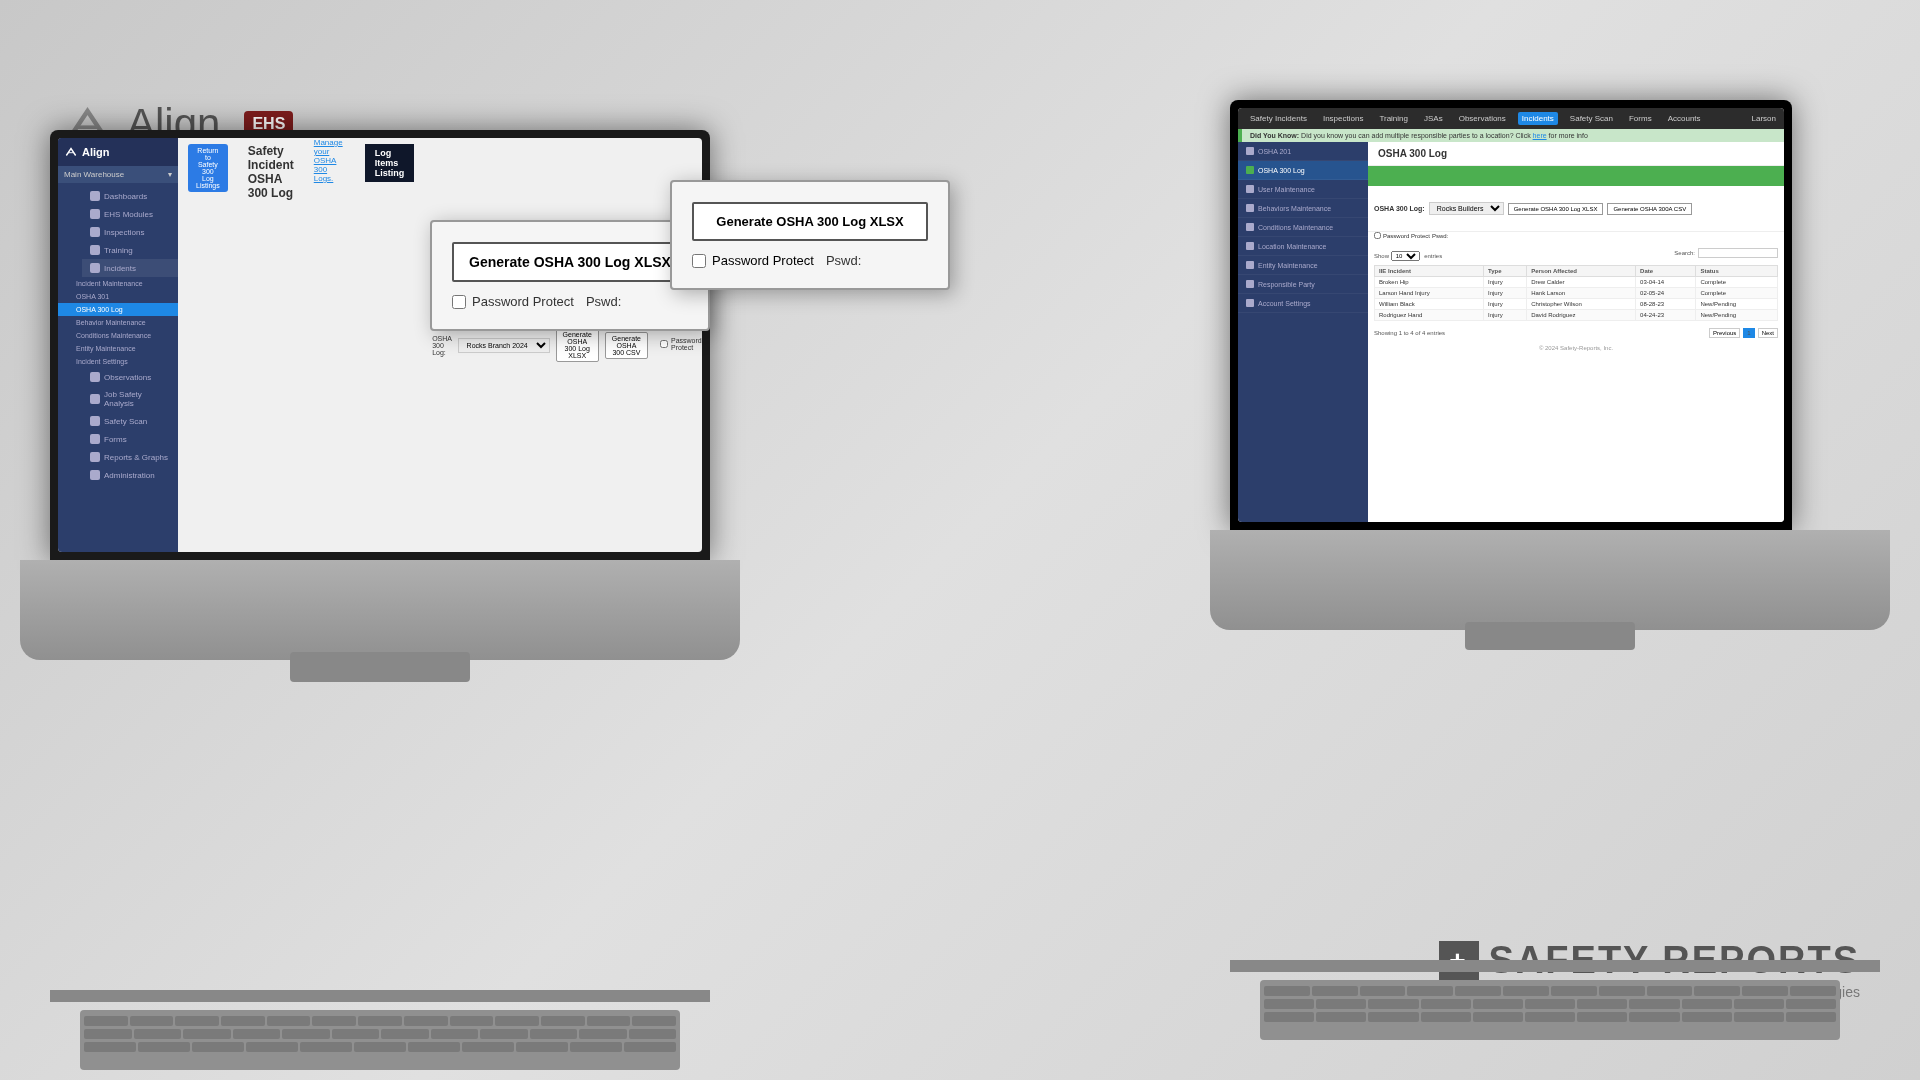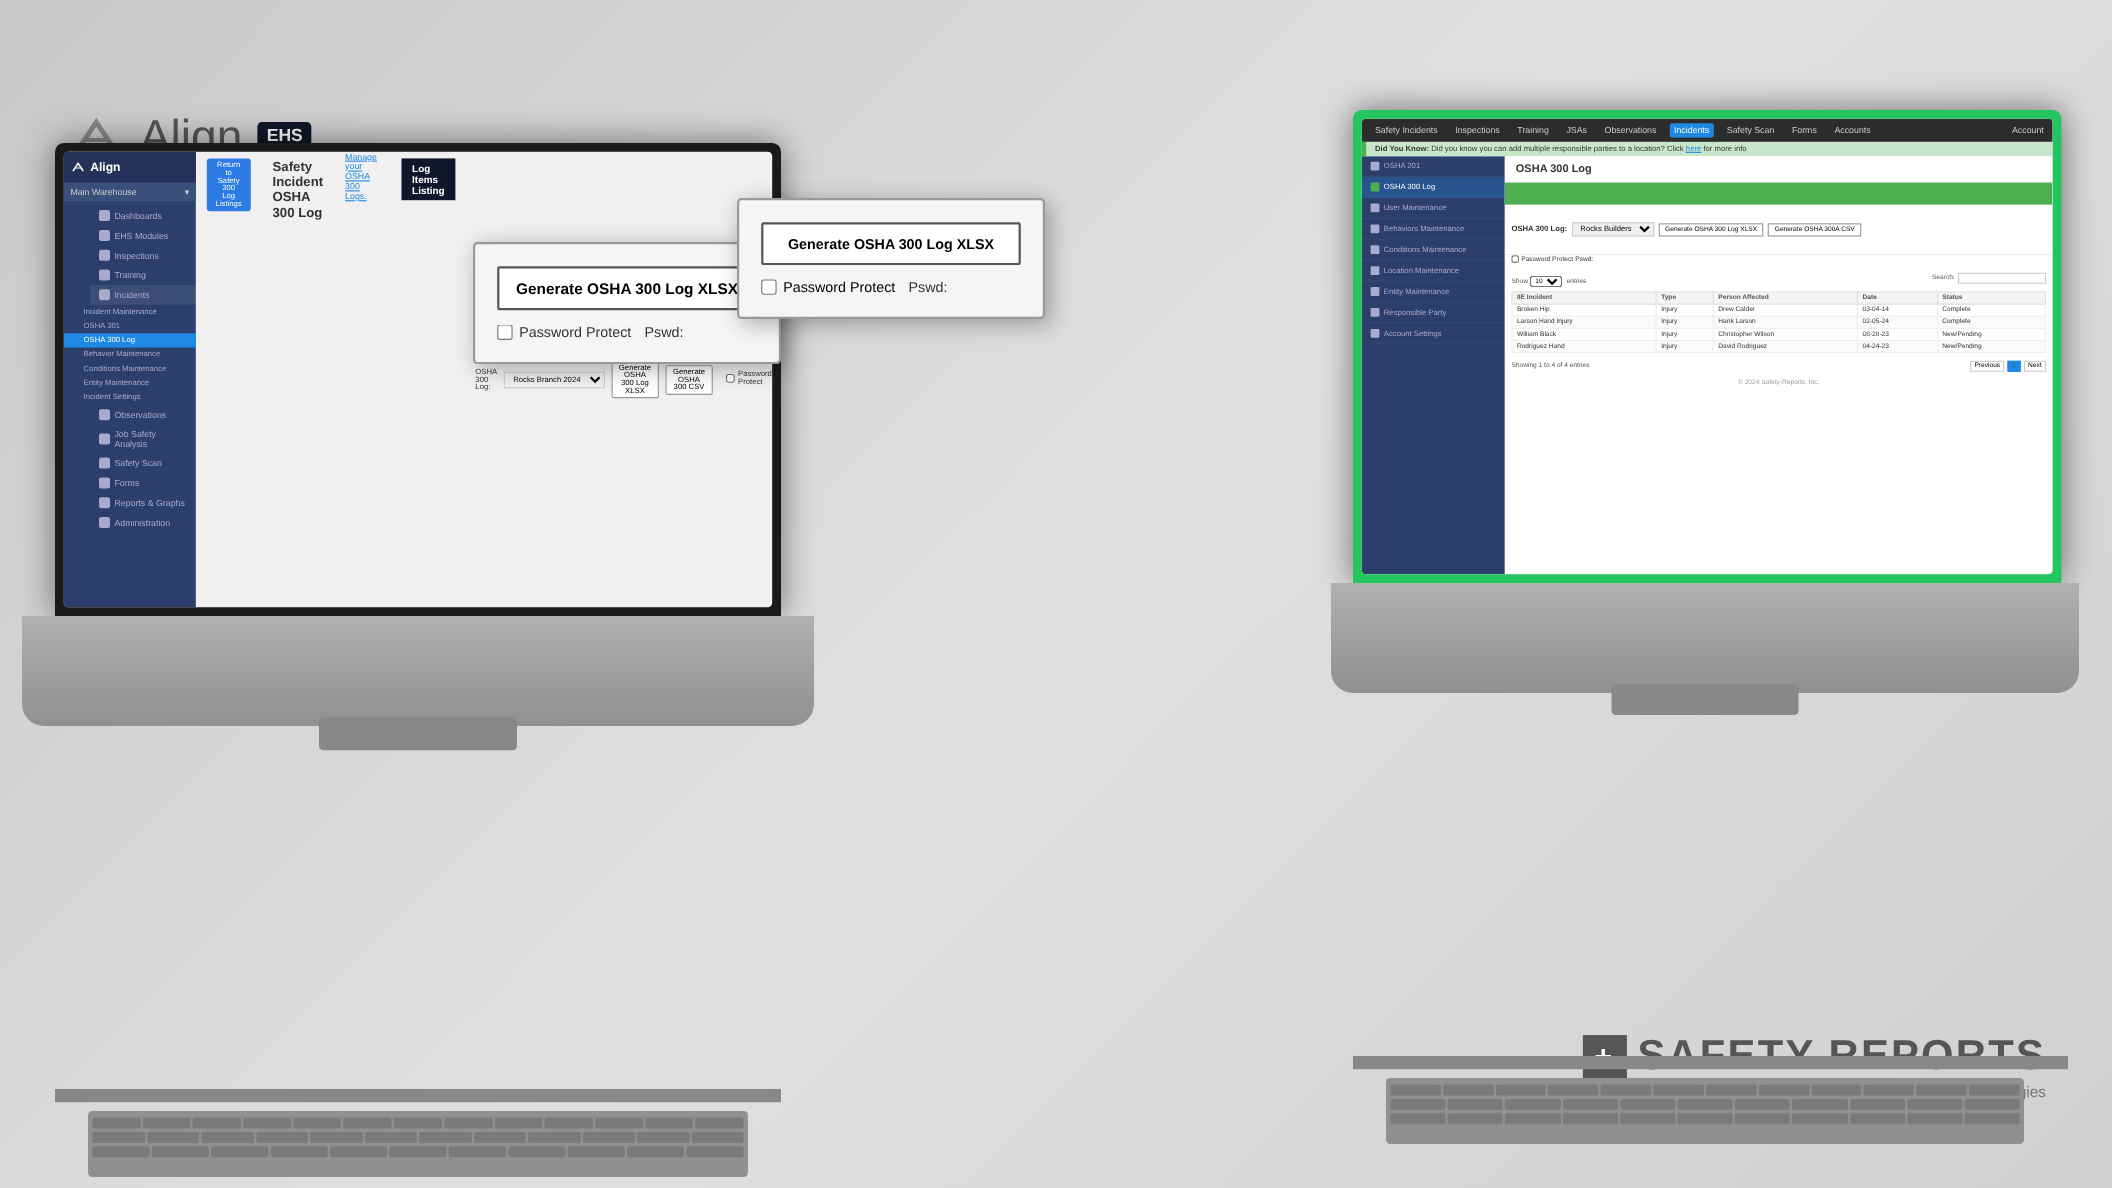--- a/index.html
+++ b/index.html
@@ -26,27 +26,27 @@
       left: 60px;
       display: flex;
       align-items: center;
       gap: 12px;
     }
     .align-logo-icon {
       width: 55px;
       height: 45px;
     }
     .ehs-badge {
-      background: #0f172a;
+      background: #7f1d1d;
       color: #fff;
       font-size: 16px;
       font-weight: bold;
       padding: 4px 8px;
       border-radius: 4px;
-      margin-left: 2px;
+      margin-left: 12px;
     }
 
     
     .safety-reports-logo {
       position: absolute;
       bottom: 80px;
       right: 60px;
       text-align: right;
     }
     .safety-reports-logo .sr-main {
@@ -414,23 +414,23 @@
       right: 30px;
       top: 100px;
       width: 680px;
       height: 530px;
     }
 
     .laptop-screen-right {
       position: absolute;
       top: 0;
       left: 20px;
-      width: 644px;
+      width: 562px;
       height: 430px;
-      background: #22c55e;
+      background: #000000;
       border-radius: 8px 8px 0 0;
       padding: 8px;
       box-shadow: 0 0 30px rgba(0,0,0,0.5);
     }
 
     .screen-inner-right {
       width: 100%;
       height: 100%;
       background: #f0f0f0;
       border-radius: 4px;
@@ -935,21 +935,21 @@
         <div class="right-nav-item">Safety Incidents</div>
         <div class="right-nav-item">Inspections</div>
         <div class="right-nav-item">Training</div>
         <div class="right-nav-item">JSAs</div>
         <div class="right-nav-item">Observations</div>
         <div class="right-nav-item active">Incidents</div>
         <div class="right-nav-item">Safety Scan</div>
         <div class="right-nav-item">Forms</div>
         <div class="right-nav-item">Accounts</div>
         <div class="right-nav-spacer"></div>
-        <div class="right-logout">Account</div>
+        <div class="right-logout">Larson</div>
       </div>
 
       <div class="right-info-bar">
         <strong>Did You Know:</strong> Did you know you can add multiple responsible parties to a location? Click <a href="#">here</a> for more info
       </div>
 
       <div class="right-content">
 
         <div class="right-sidebar">
           <div class="right-sidebar-item">

